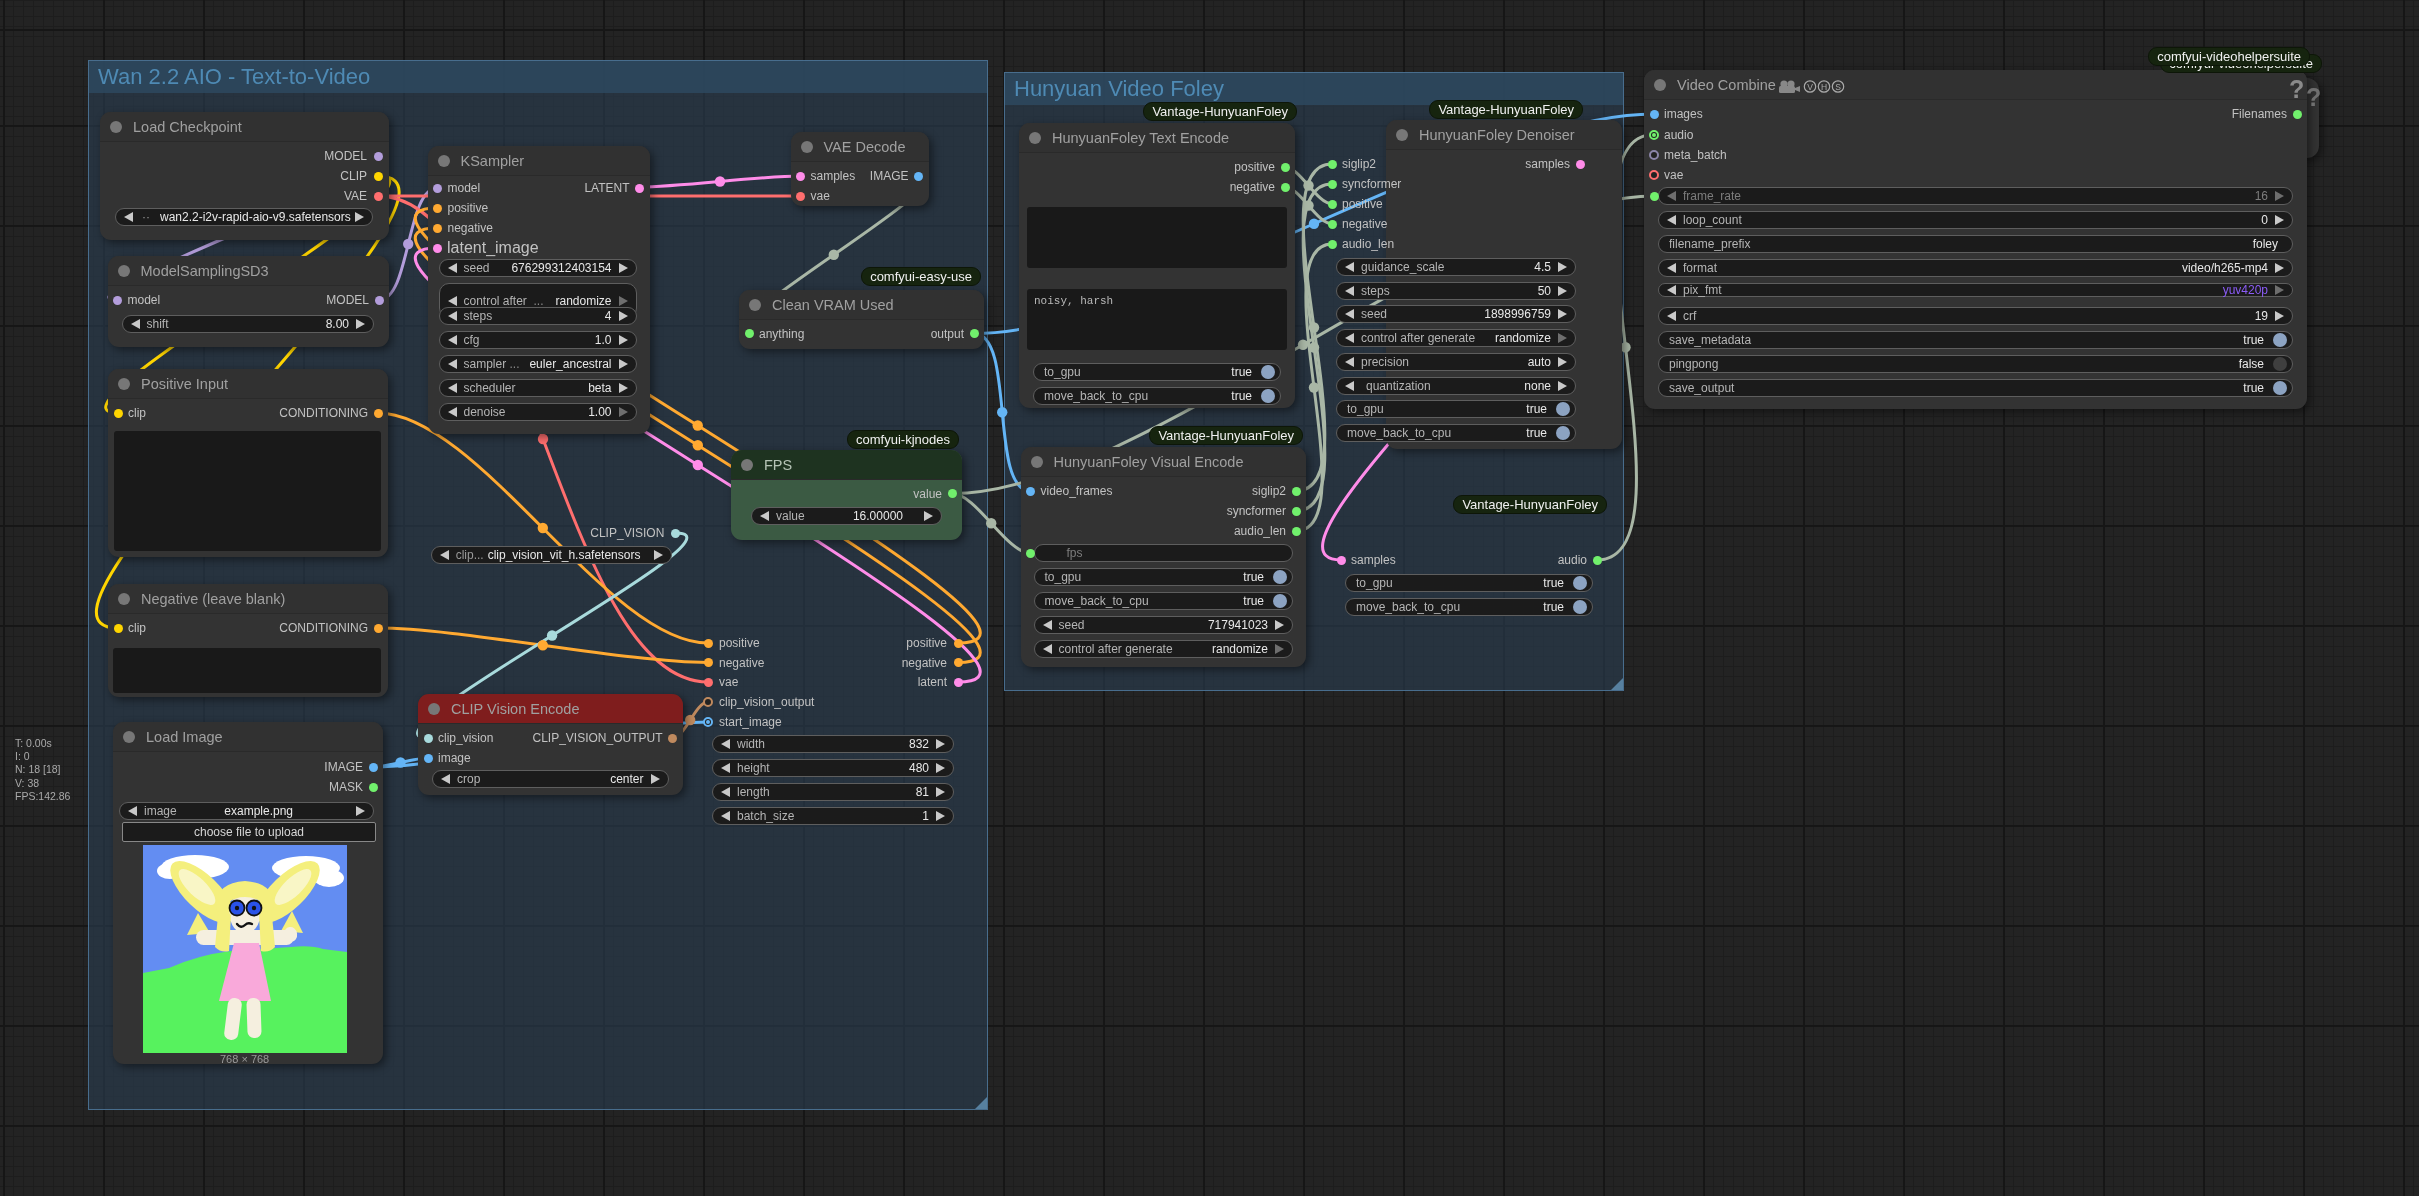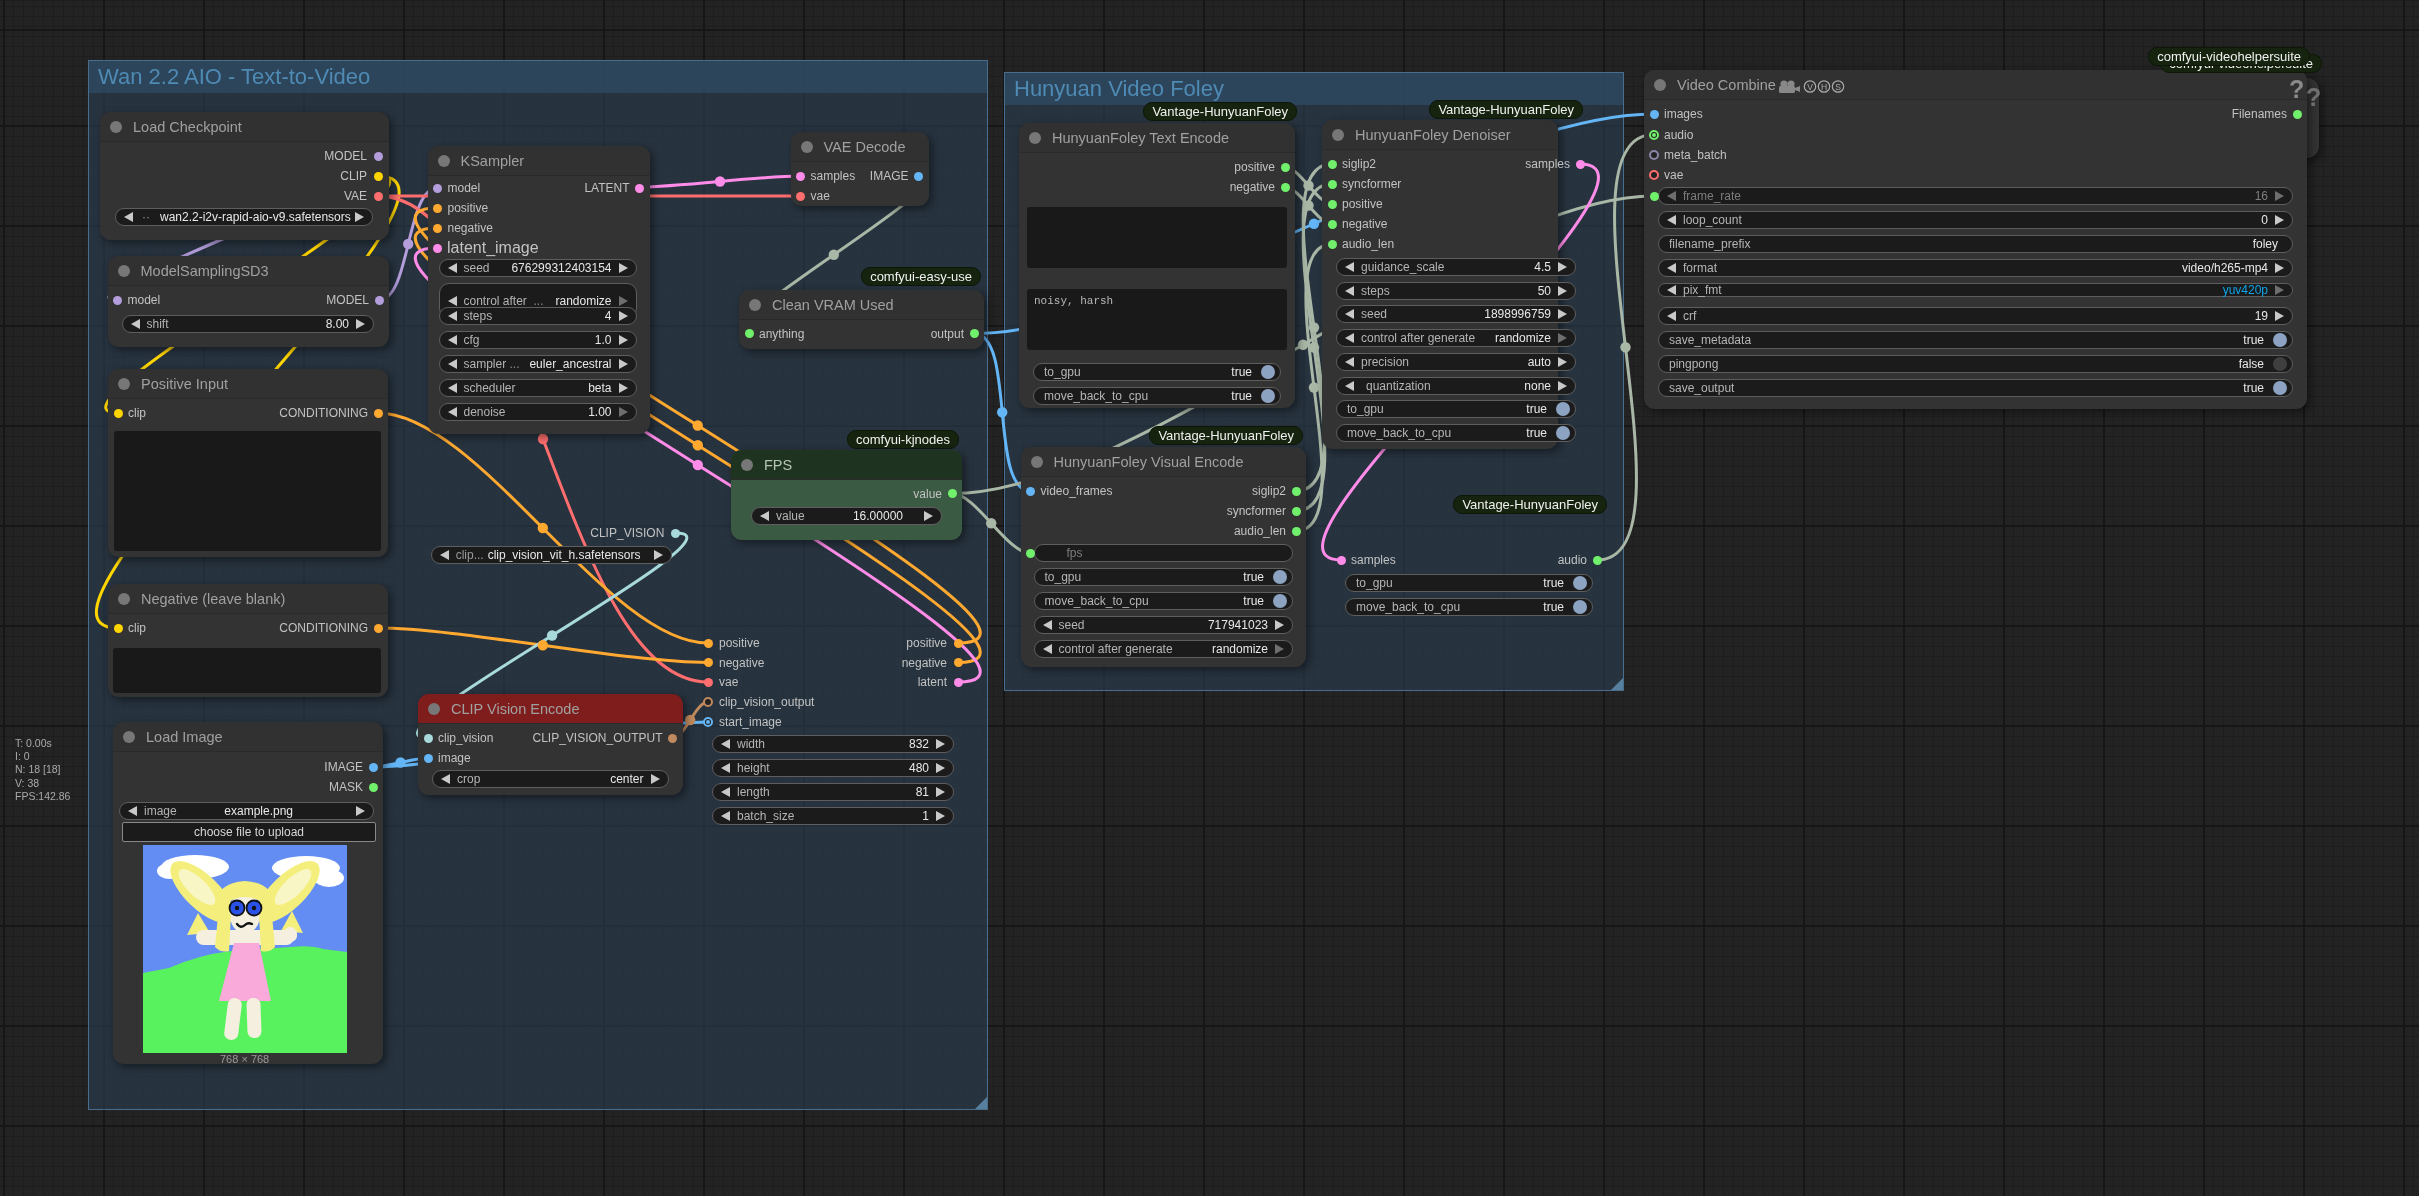--- a/index.html
+++ b/index.html
@@ -154,21 +154,21 @@
     </div>
 <div class="badge" style="right:1438.0px;top:267.0px;z-index:30">comfyui-easy-use</div>
 <div class="node" style="left:731.0px;top:449.5px;width:231.0px;height:90.0px;background:#3b5a43;z-index:10;border-radius:11px">
       <div class="nt" style="background:#1e3320;border-radius:11px 11px 0 0"><i class="ntd"></i><span style="color:#b5c3b5">FPS</span></div>
     </div>
 <div class="badge" style="right:1460.0px;top:429.5px;z-index:30">comfyui-kjnodes</div>
 <div class="node" style="left:1019.0px;top:123.0px;width:276.0px;height:285.0px;background:#333333;z-index:10;border-radius:11px">
       <div class="nt" style="background:#313131;border-radius:11px 11px 0 0"><i class="ntd"></i><span style="color:#a0a0a0">HunyuanFoley Text Encode</span></div>
     </div>
 <div class="badge" style="right:1122.0px;top:101.5px;z-index:30">Vantage-HunyuanFoley</div>
-<div class="node" style="left:1322.0px;top:120.0px;width:236px;height:329.0px;background:#333333;z-index:10;border-radius:11px">
+<div class="node" style="left:1386px;top:120.0px;width:236px;height:329.0px;background:#333333;z-index:10;border-radius:11px">
       <div class="nt" style="background:#313131;border-radius:11px 11px 0 0"><i class="ntd"></i><span style="color:#a0a0a0">HunyuanFoley Denoiser</span></div>
     </div>
 <div class="badge" style="right:836.0px;top:99.5px;z-index:30">Vantage-HunyuanFoley</div>
 <div class="node" style="left:1020.5px;top:447.0px;width:285.5px;height:220.0px;background:#333333;z-index:10;border-radius:11px">
       <div class="nt" style="background:#313131;border-radius:11px 11px 0 0"><i class="ntd"></i><span style="color:#a0a0a0">HunyuanFoley Visual Encode</span></div>
     </div>
 <div class="badge" style="right:1116.0px;top:426.0px;z-index:30">Vantage-HunyuanFoley</div>
 <div class="badge" style="right:812.0px;top:494.5px;z-index:30">Vantage-HunyuanFoley</div>
 <div class="node" style="left:2250px;top:78px;width:69px;height:80px;background:#333;z-index:8;border-radius:12px"></div>
 <div class="qm" style="left:2306px;top:83px;color:#6f6f6f">?</div>
@@ -556,21 +556,21 @@
       </div>
 <div class="pill" style="left:1658.0px;top:258.7px;width:635.0px;height:18px;background:#1b1b1b">
         <i class="al" style="left:8px"></i>
         <span class="wl" style="left:24px;color:#b5b5b5">format</span>
         <span class="wv" style="right:24px;color:#e8e8e8">video/h265-mp4</span>
         <i class="ar" style="right:8px"></i>
       </div>
 <div class="pill" style="left:1658.0px;top:282.7px;width:635.0px;height:14px;background:#1b1b1b">
         <i class="al" style="left:8px"></i>
         <span class="wl" style="left:24px;color:#b5b5b5">pix_fmt</span>
-        <span class="wv" style="right:24px;color:#0ea5e9">yuv420p</span>
+        <span class="wv" style="right:24px;color:#8b5cf6">yuv420p</span>
         <i class="ar dim" style="right:8px"></i>
       </div>
 <div class="pill" style="left:1658.0px;top:306.7px;width:635.0px;height:18px;background:#1b1b1b">
         <i class="al" style="left:8px"></i>
         <span class="wl" style="left:24px;color:#b5b5b5">crf</span>
         <span class="wv" style="right:24px;color:#e8e8e8">19</span>
         <i class="ar" style="right:8px"></i>
       </div>
 <div class="pill" style="left:1658.0px;top:330.7px;width:635.0px;height:18px;background:#1b1b1b">
         <span class="wl" style="left:10px;color:#b5b5b5">save_metadata</span>

